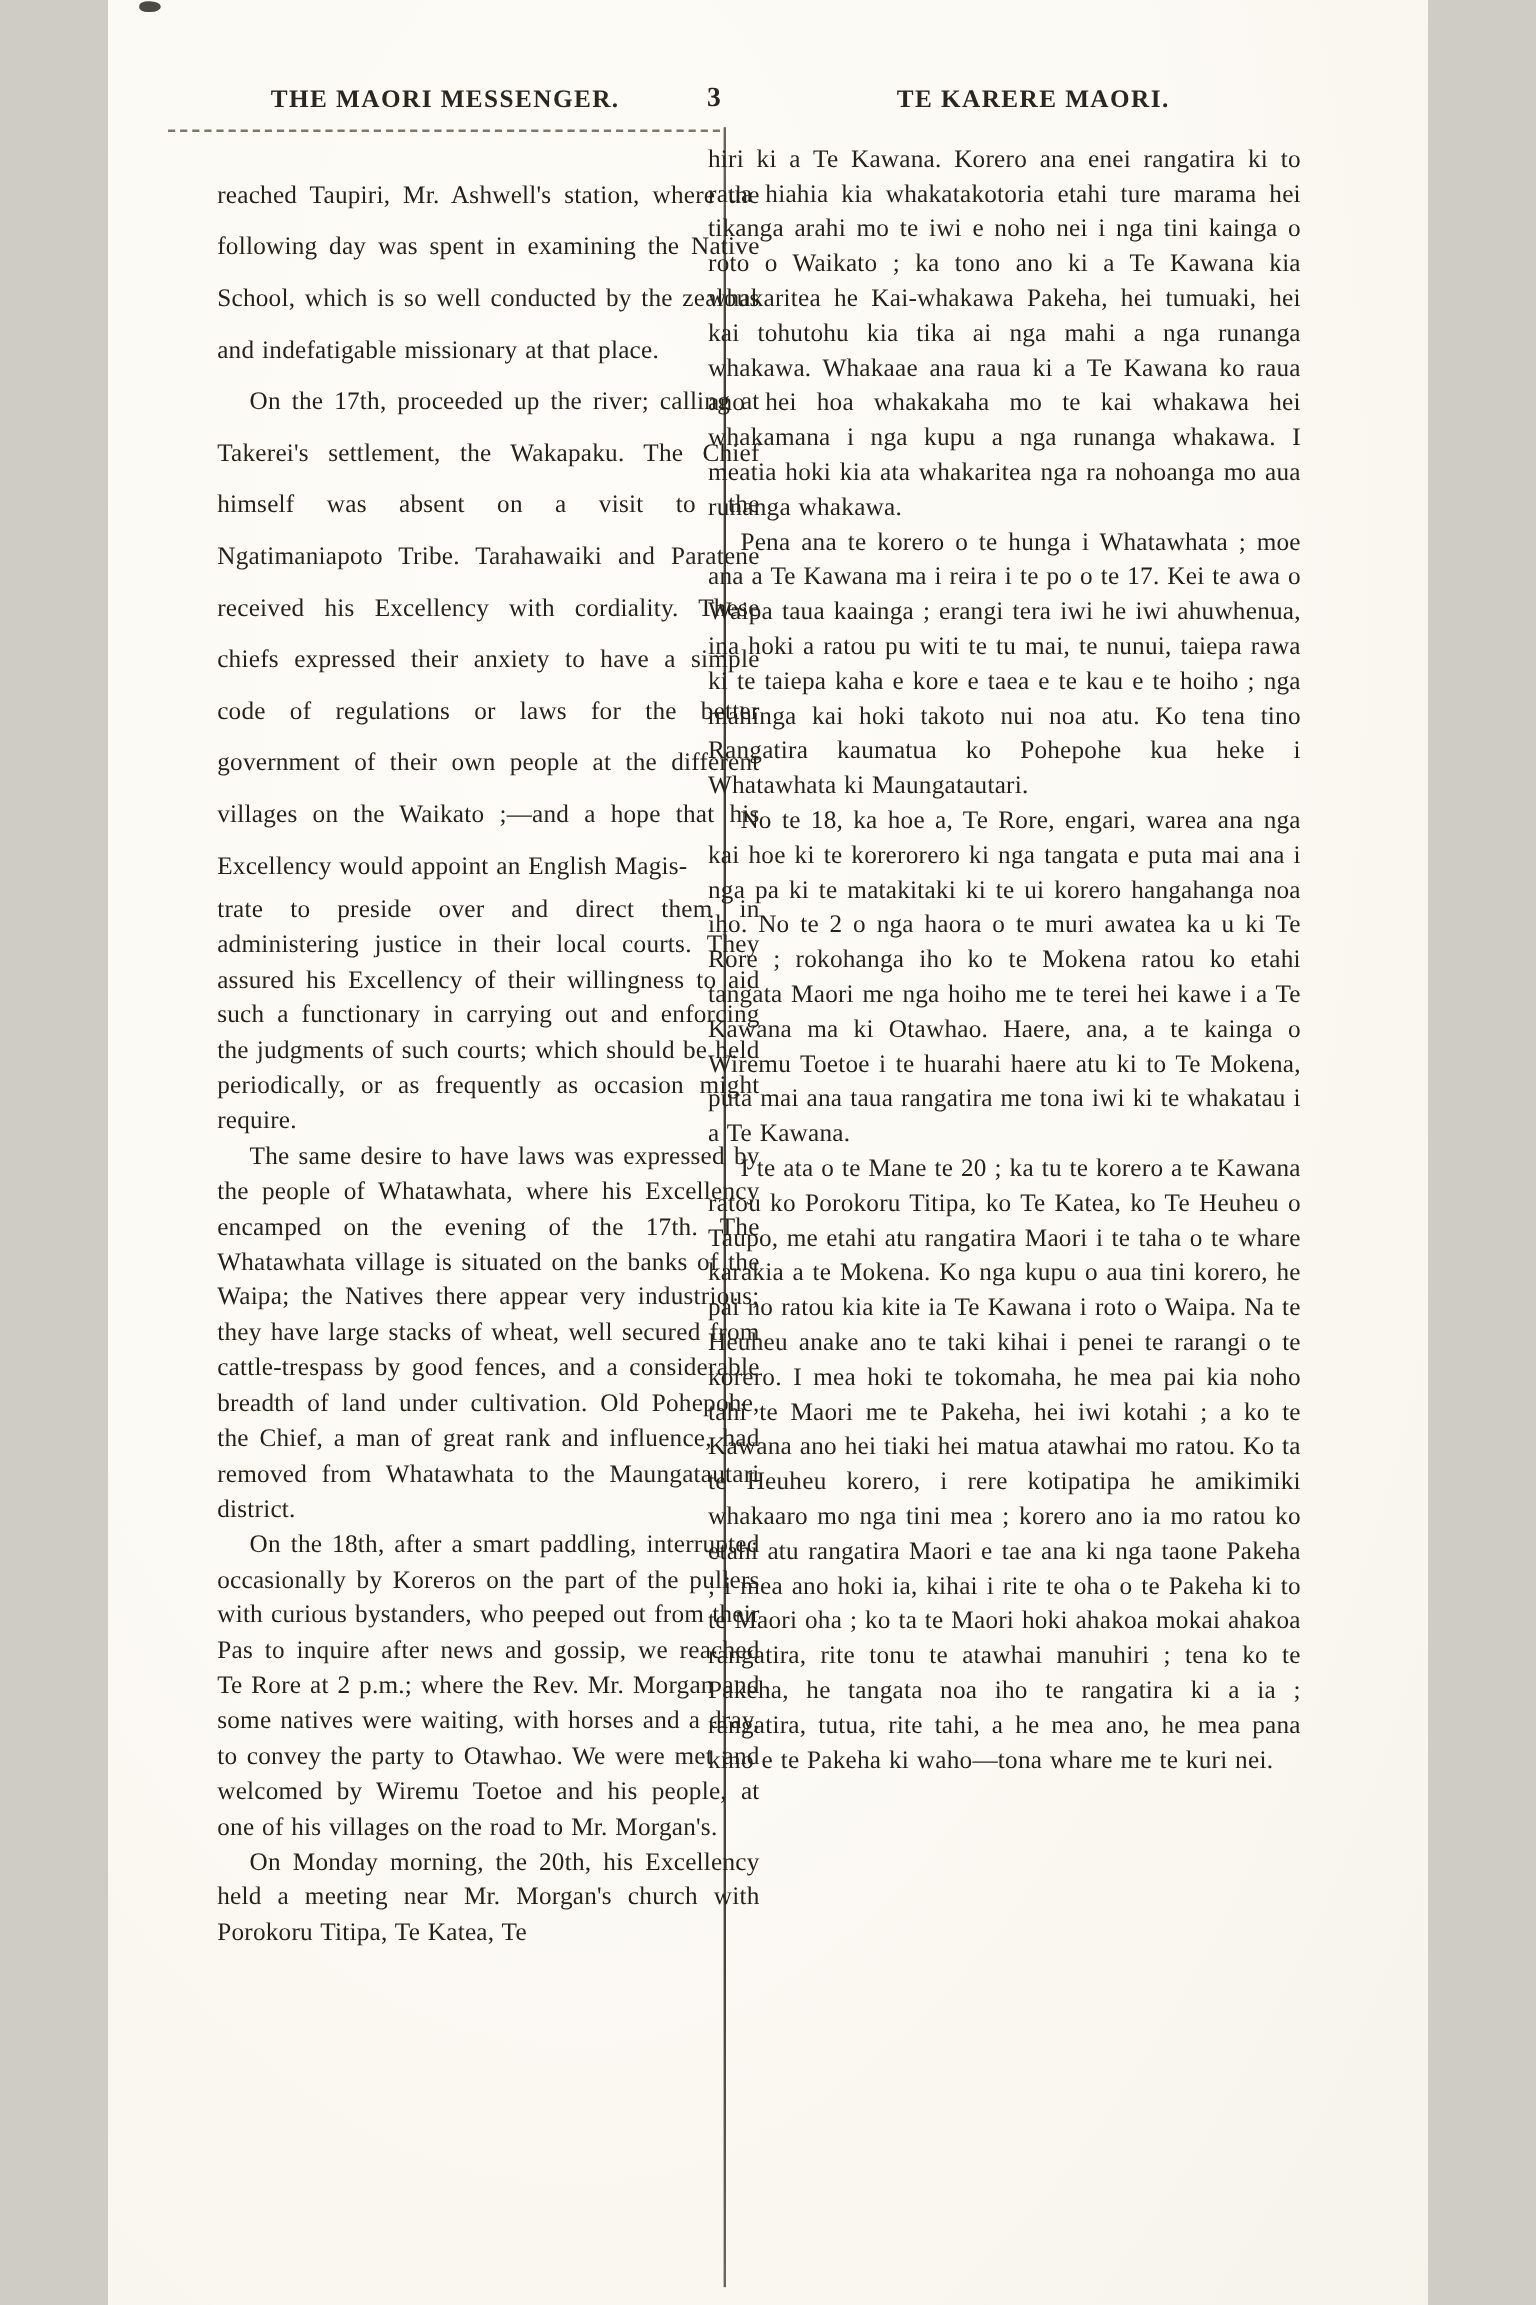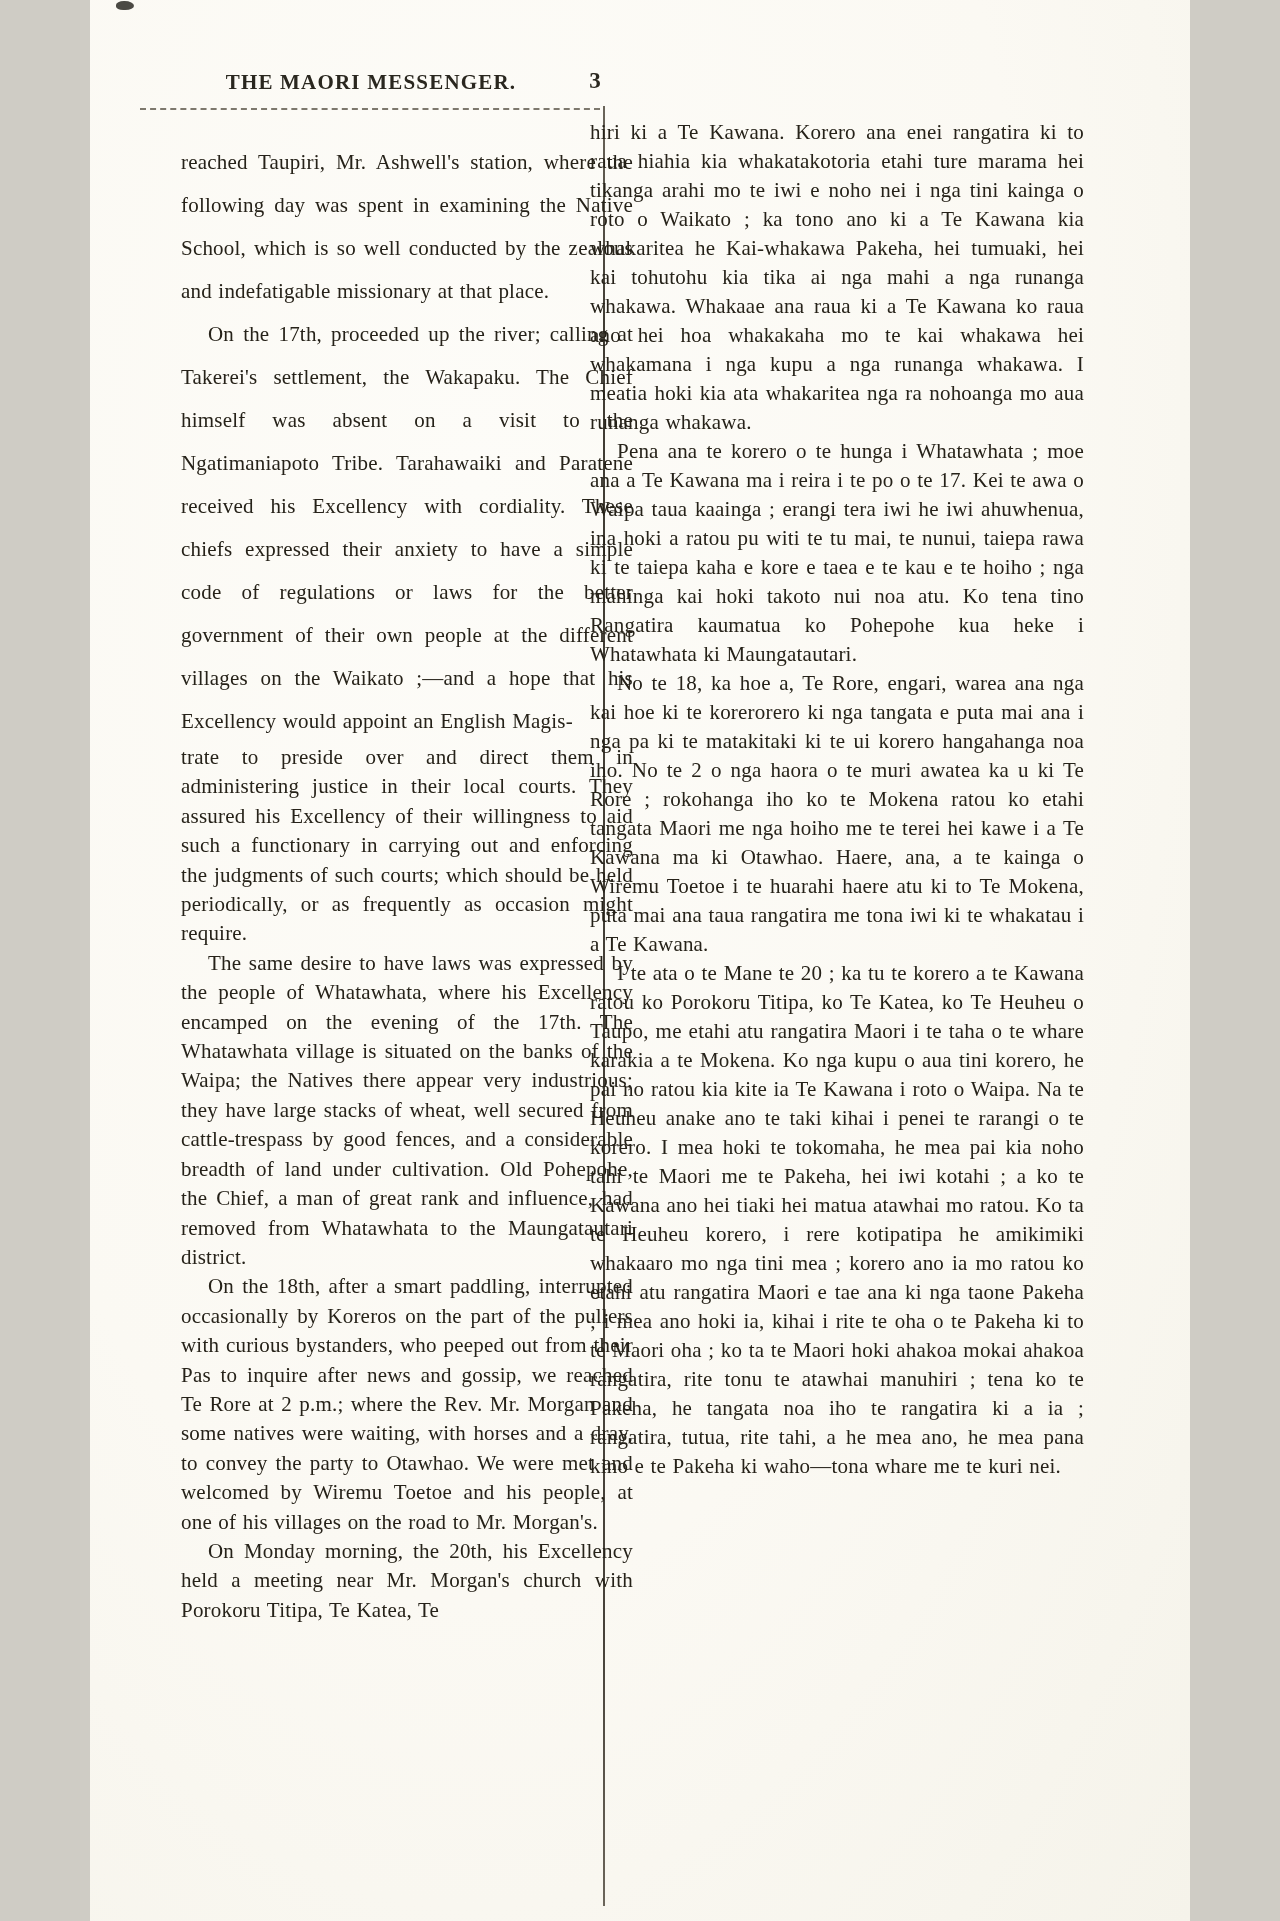--- a/index.html
+++ b/index.html
@@ -95,20 +95,21 @@
 <body>
 
 <div class="page">
 
   <div class="ink-speck"></div>
 
   <div class="masthead-left">THE MAORI MESSENGER.</div>
 
   <div class="masthead-num">3</div>
 
+  <div class="masthead-right">TE KARERE MAORI.</div>
 
   <div class="rule-left"></div>
 
   <div class="column-divider"></div>
 
   <div class="col-english">
     <p class="loose">reached Taupiri, Mr. Ashwell's station, where the following day was spent in examining the Native School, which is so well conducted by the zealous and indefatigable missionary at that place.</p>
     <p class="loose indent">On the 17th, proceeded up the river; calling at Takerei's settlement, the Wakapaku. The Chief himself was absent on a visit to the Ngatimaniapoto Tribe. Tarahawaiki and Paratene received his Excellency with cordiality. These chiefs expressed their anxiety to have a simple code of regulations or laws for the better government of their own people at the different villages on the Waikato ;—and a hope that his Excellency would appoint an English Magis-</p>
     <p class="tight">trate to preside over and direct them in administering justice in their local courts. They assured his Excellency of their willingness to aid such a functionary in carrying out and enforcing the judgments of such courts; which should be held periodically, or as frequently as occasion might require.</p>
     <p class="tight indent">The same desire to have laws was expressed by the people of Whatawhata, where his Excellency encamped on the evening of the 17th. The Whatawhata village is situated on the banks of the Waipa; the Natives there appear very industrious; they have large stacks of wheat, well secured from cattle-trespass by good fences, and a considerable breadth of land under cultivation. Old Pohepohe, the Chief, a man of great rank and influence, had removed from Whatawhata to the Maungatautari district.</p>

